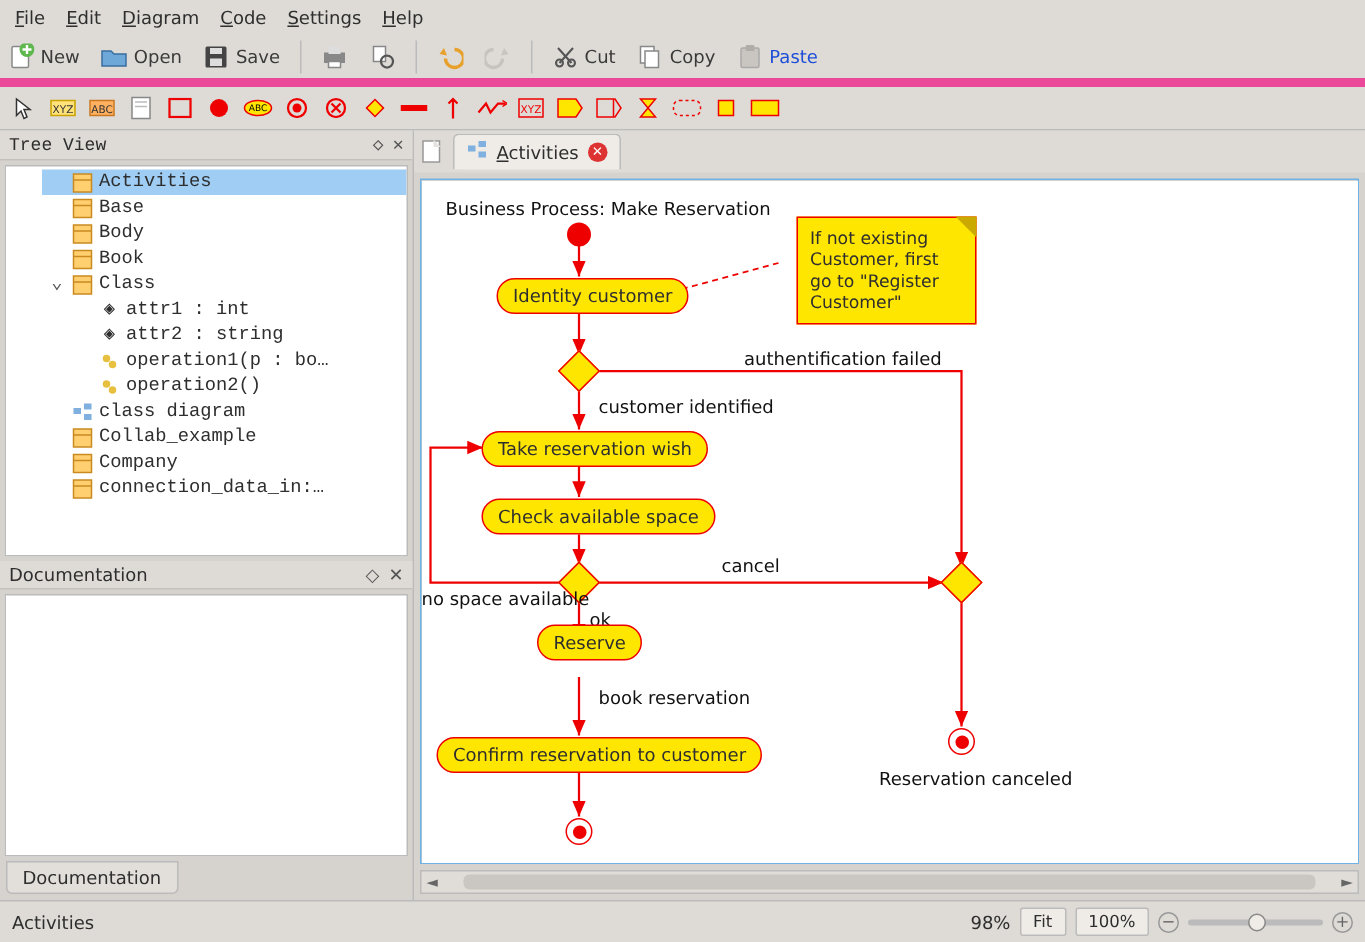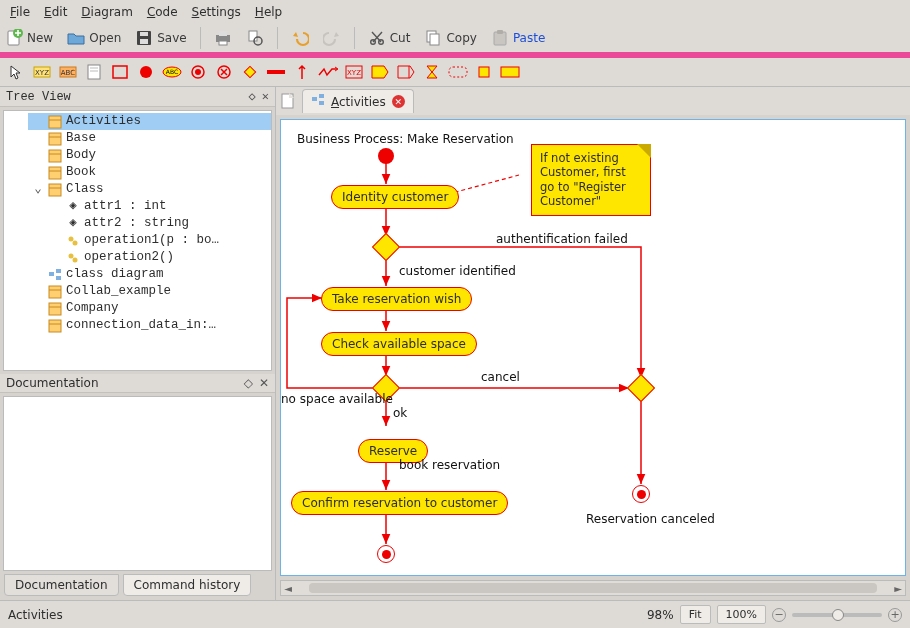--- a/index.html
+++ b/index.html
@@ -437,21 +437,20 @@
       <div class="panel-head">
         <span>Documentation</span>
         <span class="phicons">
             <span>◇</span>
             <span>✕</span>
           </span>
       </div>
       <div class="doc-area"></div>
       <div class="doc-tabs">
         <div class="doc-tab active">Documentation</div>
-        <div class="doc-tab">Command history</div>
       </div>
     </div>
   </div>
 
   <div class="canvas-area">
     <div class="tabbar">
       <span class="newdoc"><svg width="18" height="18">
             <rect x="2" y="2" width="11" height="14" fill="#fff" stroke="#999"></rect>
             <path d="M9 1l5 5h-5z" fill="#e6e2de"></path>
           </svg></span>
@@ -510,21 +509,21 @@
         </div>
         <div class="diamond" style="left:95px; top:117px;"></div>
         <div class="dlabel" style="left:215px; top:112px;">authentification failed</div>
         <div class="dlabel" style="left:118px; top:144px;">customer identified</div>
         <div class="act-box" style="left:40px; top:167px;">Take reservation wish</div>
         <div class="act-box" style="left:40px; top:212px;">Check available space</div>
         <div class="diamond" style="left:95px; top:258px;"></div>
         <div class="dlabel" style="left:200px; top:250px;">cancel</div>
         <div class="dlabel" style="left:0px; top:272px;">no space available</div>
         <div class="dlabel" style="left:112px; top:286px;">ok</div>
-        <div class="act-box" style="left:77px; top:319px;">Reserve</div>
+        <div class="act-box" style="left:77px; top:296px;">Reserve</div>
         <div class="dlabel" style="left:118px; top:338px;">book reservation</div>
         <div class="act-box" style="left:10px; top:371px;">Confirm reservation to customer</div>
         <div class="enddot" style="left:96px; top:425px;"></div>
         <div class="diamond" style="left:350px; top:258px;"></div>
         <div class="enddot" style="left:351px; top:365px;"></div>
         <div class="dlabel" style="left:305px; top:392px;">Reservation canceled</div>
       </div>
     </div>
     <div class="hscroll">
       <span class="arr">◄</span>

